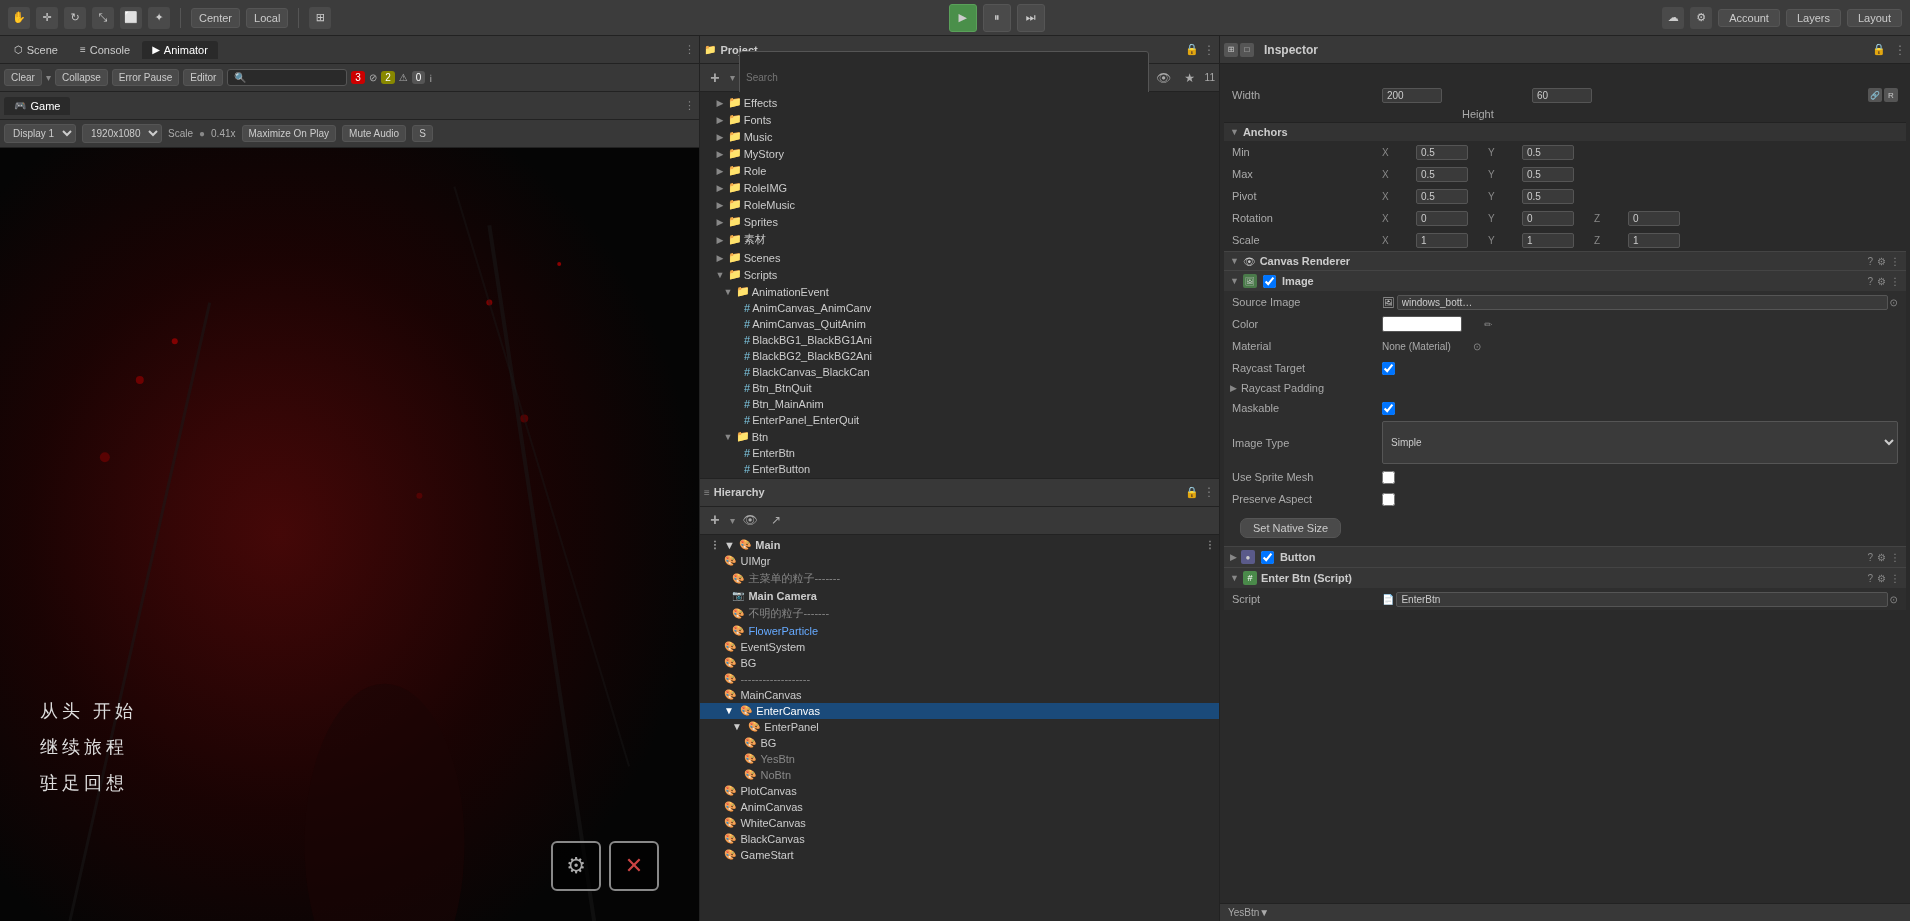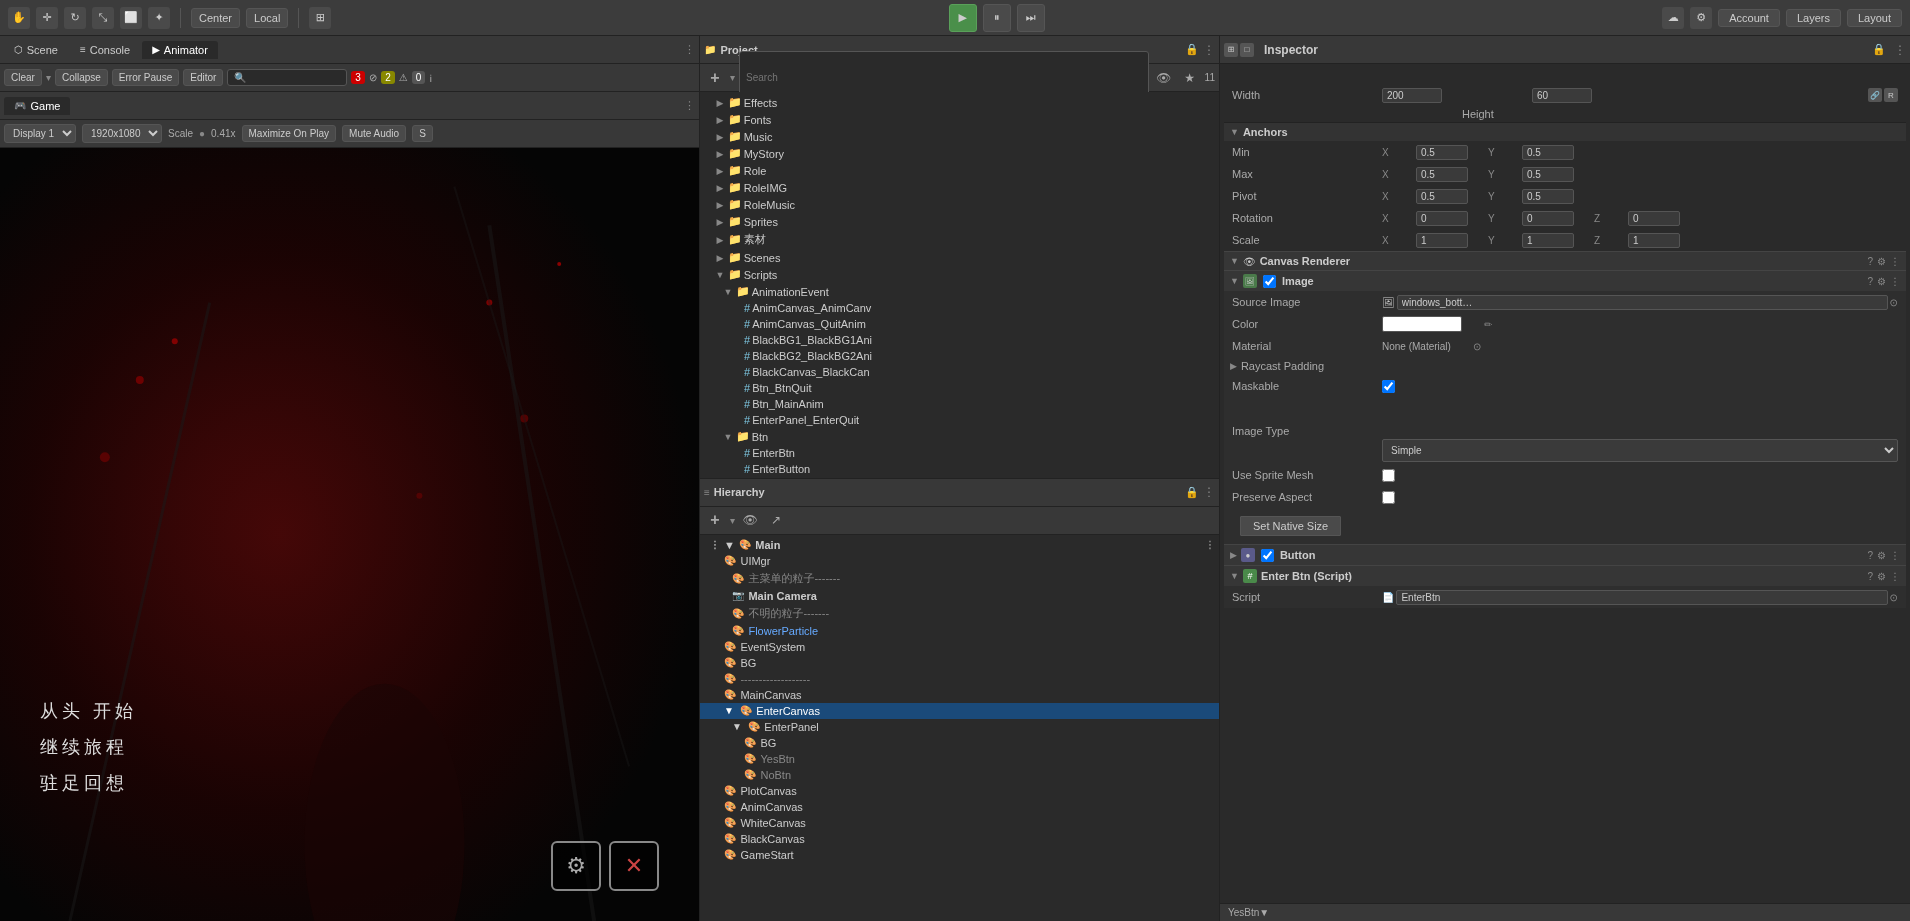--- a/index.html
+++ b/index.html
@@ -88,29 +88,29 @@
     .inspector-header { display: flex; align-items: center; height: 28px; background: #383838; border-bottom: 1px solid #222; padding: 0 4px; gap: 4px; }
     .inspector-body { flex: 1; overflow-y: auto; padding: 4px; }
     .insp-section { background: #333; padding: 3px 6px; display: flex; align-items: center; gap: 4px; cursor: pointer; border-top: 1px solid #222; }
     .insp-component { background: #2e2e2e; border-top: 1px solid #444; }
     .insp-comp-header { display: flex; align-items: center; padding: 3px 6px; background: #363636; gap: 4px; }
     .comp-title { font-weight: bold; font-size: 11px; }
     .insp-field-row { display: flex; align-items: center; padding: 2px 8px; min-height: 22px; gap: 20px; }
     .field-label { color: #aaa; font-size: 11px; min-width: 130px; }
     .field-input { background: #3a3a3a; border: 1px solid #555; color: #ccc; padding: 1px 4px; border-radius: 2px; font-size: 10px; }
     .color-box { width: 80px; height: 16px; background: #fff; border: 1px solid #555; border-radius: 2px; cursor: pointer; }
-    .select-field { background: #3a3a3a; border: 1px solid #555; color: #ccc; padding: 4px 4px; border-radius: 2px; font-size: 10px; margin-top: 40px; }
+    .select-field { background: #3a3a3a; border: 1px solid #555; color: #ccc; padding: 14px 4px; border-radius: 2px; font-size: 10px; }
     .xyz-label { color: #888; font-size: 10px; min-width: 14px; }
     .xyz-input { background: #3a3a3a; border: 1px solid #555; color: #ccc; padding: 1px 4px; border-radius: 2px; font-size: 10px; width: 52px; }
     .add-component-btn { background: #4a4a4a; border: 1px solid #555; color: #ccc; padding: 5px 20px; border-radius: 3px; cursor: pointer; font-size: 11px; width: 90%; margin: 8px auto; display: block; text-align: center; }
     .lock-icon { margin-left: auto; font-size: 11px; color: #888; }
     .q-mark { color: #888; font-size: 10px; cursor: pointer; }
     .gear-icon { color: #888; font-size: 10px; cursor: pointer; }
     .none-material { color: #aaa; font-size: 10px; }
-    .set-native-btn { background: #4a4a4a; border: 1px solid #555; color: #ccc; padding: 3px 12px; border-radius: 1px; cursor: pointer; font-size: 11px; margin: 4px 8px; }
+    .set-native-btn { background: #4a4a4a; border: 1px solid #555; color: #ccc; padding: 3px 12px; border-radius: 7px; cursor: pointer; font-size: 11px; margin: 4px 8px; }
     .insp-mini-icon { width: 14px; height: 14px; background: #555; border-radius: 2px; display: inline-flex; align-items: center; justify-content: center; font-size: 8px; }
 
     
     ::-webkit-scrollbar { width: 6px; height: 6px; }
     ::-webkit-scrollbar-track { background: #2a2a2a; }
     ::-webkit-scrollbar-thumb { background: #555; border-radius: 3px; }
 
     
     .panel-header-row { display: flex; align-items: center; height: 28px; background: #383838; border-bottom: 1px solid #222; padding: 0 4px; }
     
@@ -675,20 +675,24 @@
           <div class="color-box" style="background:#ffffff;"></div>
           <span style="color:#888;font-size:10px;cursor:pointer;margin-left:2px;">✏</span>
         </div>
 
         <div class="insp-field-row">
           <span class="field-label">Material</span>
           <span class="none-material">None (Material)</span>
           <span style="color:#888;font-size:10px;cursor:pointer;margin-left:2px;">⊙</span>
         </div>
 
+        <div class="insp-field-row">
+          <span class="field-label">Raycast Target</span>
+          <input type="checkbox" checked="" style="">
+        </div>
 
         <div class="insp-section" style="background:none;border:none;">
           <span style="font-size:9px;color:#888;">▶</span>
           <span style="font-size:11px;color:#aaa;">Raycast Padding</span>
         </div>
 
         <div class="insp-field-row">
           <span class="field-label">Maskable</span>
           <input type="checkbox" checked="" style="">
         </div>

